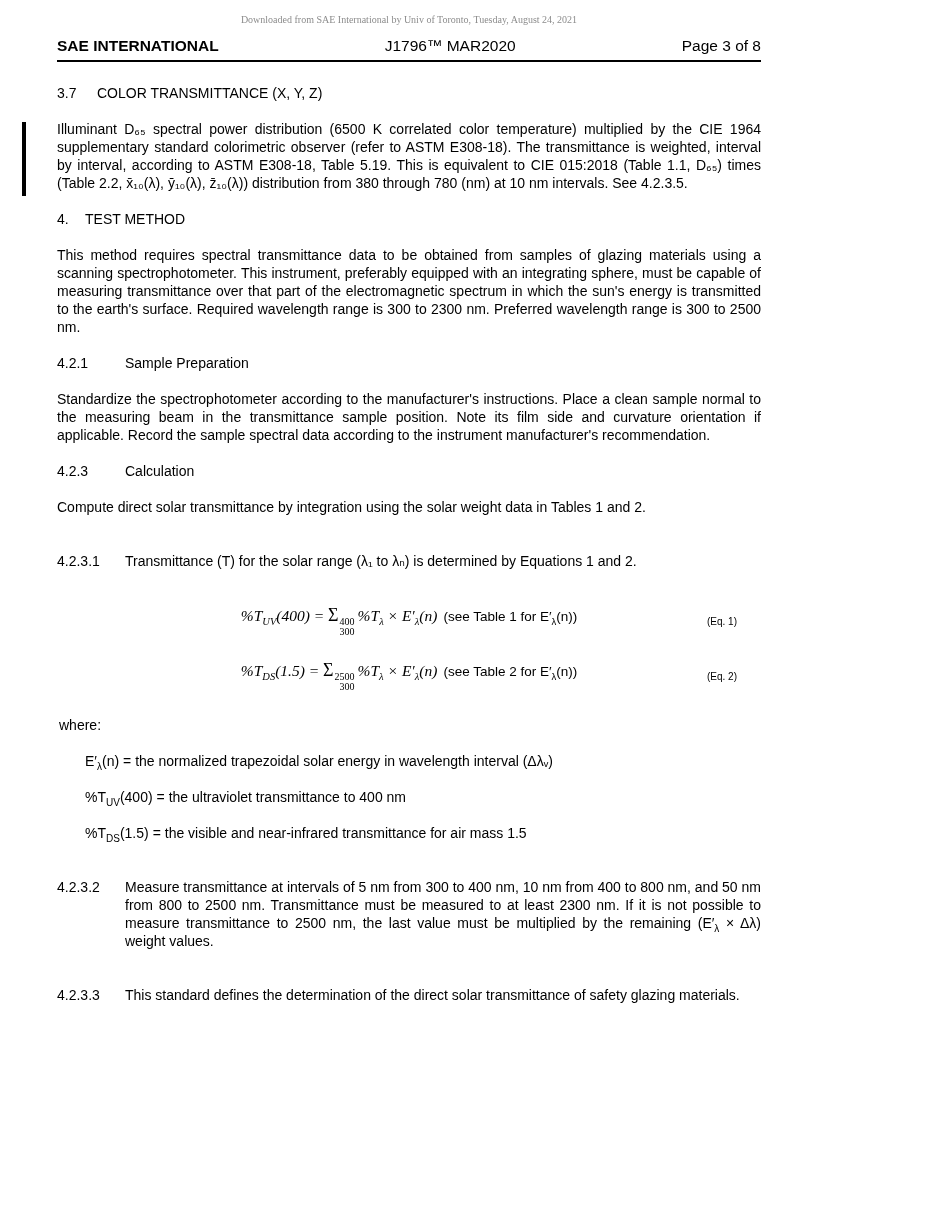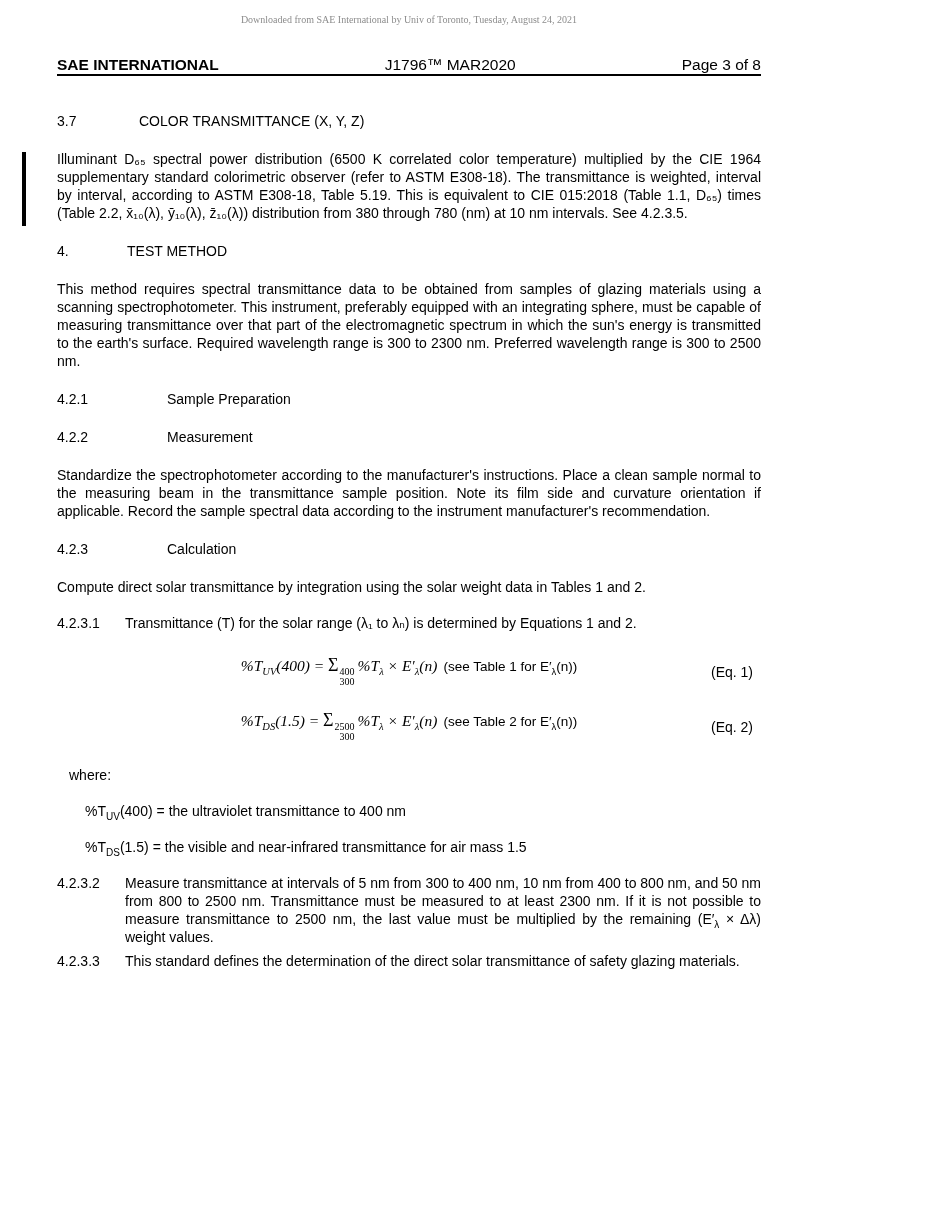--- a/index.html
+++ b/index.html
@@ -8,47 +8,47 @@
     width: 818px; height: 1230px; background: #ffffff; position: relative;
     font-family: "Liberation Sans", "DejaVu Sans", sans-serif;
     color: #000; font-size: 14px; line-height: 18px; overflow: hidden;
   }
   .watermark {
     padding-top: 14px; text-align: center;
     font-family: "Liberation Serif", "DejaVu Serif", serif;
     font-size: 10px; line-height: 12px; color: #8c8c8c;
   }
   .header {
-    margin: 29px 57px 0; display: flex; justify-content: space-between; align-items: baseline;
+    margin: 10px 57px 0; display: flex; justify-content: space-between; align-items: baseline;
     font-size: 15.5px; line-height: 19px;
-    border-bottom: 2px solid #000; 
+    border-bottom: 2px solid #000; padding-bottom: 5px;
   }
   .header-left { font-weight: bold; }
   .content { padding: 16px 57px 0; }
-  .heading { display: flex; margin: 20px 0; gap: 42px; }
+  .heading { display: flex; margin: 6px 0; }
   .hnum { flex: 0 0 auto; }
   .w-sm { width: 28px; } .w-md { width: 40px; } .w-lg { width: 68px; }
   .para { margin: 18px 0; text-align: justify; }
   .rel-wrap { position: relative; }
   .change-bar { position: absolute; left: -35px; top: 2px; width: 4px; height: 74px; background: #000; }
-  .numbered { display: flex; margin: 6px 0; }
+  .numbered { display: flex; margin: 36px 0; }
   .nbody { flex: 1; text-align: justify; }
   sub { font-size: 10px; line-height: 0; }
   .eq-row { position: relative; text-align: center; margin: 24px 8px; }
   .eq { font-family: "Liberation Serif", "DejaVu Serif", serif; font-style: italic; font-size: 15.5px; }
   .eq sub { font-size: 10.5px; }
   .sigma { font-style: normal; font-size: 18px; }
   .lim {
     display: inline-flex; flex-direction: column; font-size: 10px; line-height: 10px;
     font-style: normal; vertical-align: -4px; margin: 0 3px 0 1px; text-align: right;
   }
   .eq-note { font-size: 13.5px; margin-left: 6px; }
   .eq-note sub { font-size: 9.5px; }
-  .eq-label { position: absolute; right: 0; top: 50%; transform: translateY(-50%); font-size: 14px; }
-  .where-label { margin: 18px 12px; }
+  .eq-label { position: absolute; right: 16px; top: 50%; transform: translateY(-50%); font-size: 10px; }
+  .where-label { margin: 18px 2px; }
   .where-item { margin: 18px 0 18px 28px; }
   .def { margin-left: 4px; }
 </style>
 </head>
 <body>
 
 <div class="page">
 
   <div class="watermark">Downloaded from SAE International by Univ of Toronto, Tuesday, August 24, 2021</div>
 
@@ -78,24 +78,20 @@
 
     <p class="para">This method requires spectral transmittance data to be obtained from samples of glazing materials using a scanning spectrophotometer. This instrument, preferably equipped with an integrating sphere, must be capable of measuring transmittance over that part of the electromagnetic spectrum in which the sun's energy is transmitted to the earth's surface. Required wavelength range is 300 to 2300 nm. Preferred wavelength range is 300 to 2500 nm.</p>
 
 
     <div class="heading">
       <span class="hnum w-lg">4.2.1</span>
       <span class="htitle">Sample Preparation</span>
     </div>
 
 
-    <div class="heading">
-      <span class="hnum w-lg">4.2.2</span>
-      <span class="htitle">Measurement</span>
-    </div>
 
     <p class="para">Standardize the spectrophotometer according to the manufacturer's instructions. Place a clean sample normal to the measuring beam in the transmittance sample position. Note its film side and curvature orientation if applicable. Record the sample spectral data according to the instrument manufacturer's recommendation.</p>
 
     <div class="heading">
       <span class="hnum w-lg">4.2.3</span>
       <span class="htitle">Calculation</span>
     </div>
 
     <p class="para">Compute direct solar transmittance by integration using the solar weight data in Tables 1 and 2.</p>
 
@@ -115,20 +111,23 @@
     <div class="eq-row">
       <span class="eq"><span>%T</span><sub>DS</sub><span>(1.5)</span> <span>=</span> <span class="sigma">Σ</span><span class="lim">
             <span>2500</span>
             <span>300</span>
           </span><span>%T</span><sub>λ</sub> <span>×</span> <span>E′</span><sub>λ</sub><span>(n)</span></span><span class="eq-note"><span>(see Table 2 for E′</span><sub>λ</sub><span>(n))</span></span>
       <span class="eq-label">(Eq. 2)</span>
     </div>
 
     <div class="where-label">where:</div>
 
+    <div class="where-item">
+      <span class="term"><span>E′</span><sub>λ</sub><span>(n)</span></span><span class="def">= the normalized trapezoidal solar energy in wavelength interval (Δλᵥ)</span>
+    </div>
 
     <div class="where-item">
       <span class="term"><span>%T</span><sub>UV</sub><span>(400)</span></span><span class="def">= the ultraviolet transmittance to 400 nm</span>
     </div>
 
     <div class="where-item">
       <span class="term"><span>%T</span><sub>DS</sub><span>(1.5)</span></span><span class="def">= the visible and near-infrared transmittance for air mass 1.5</span>
     </div>
 
     <div class="numbered">

